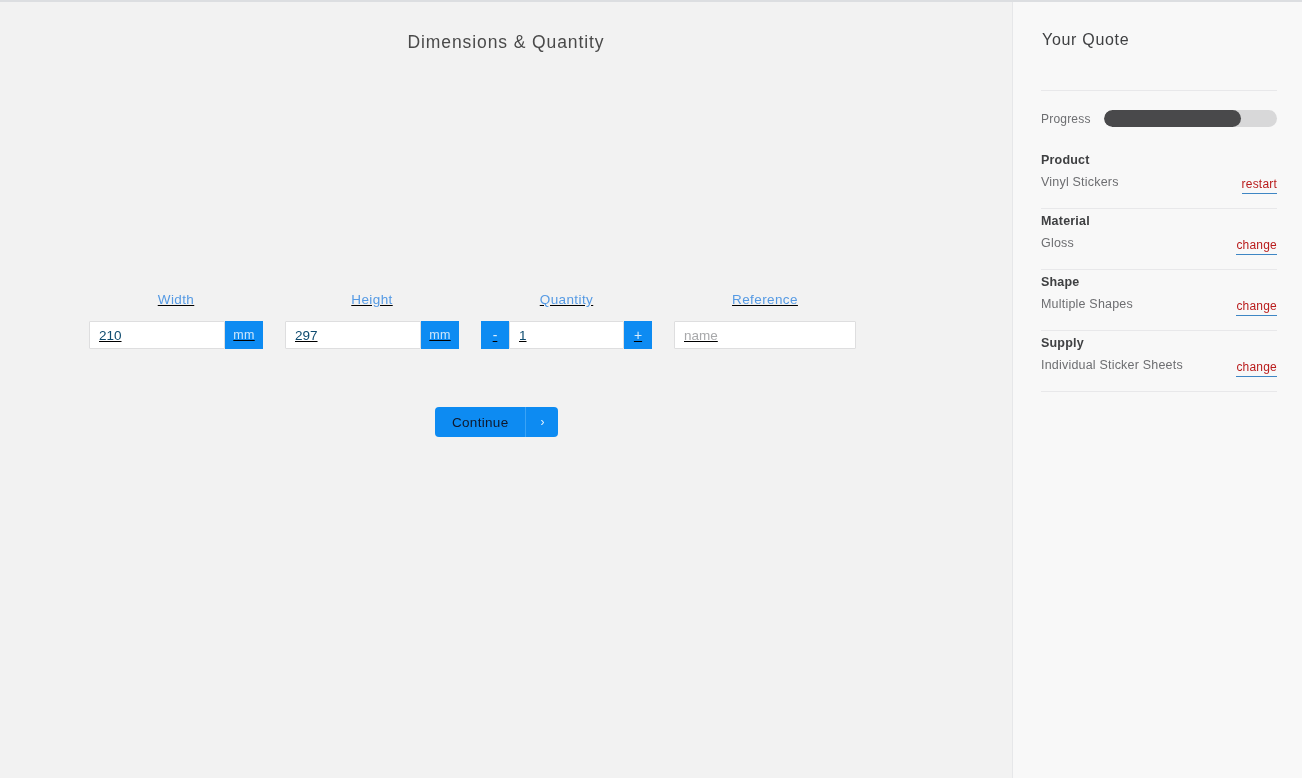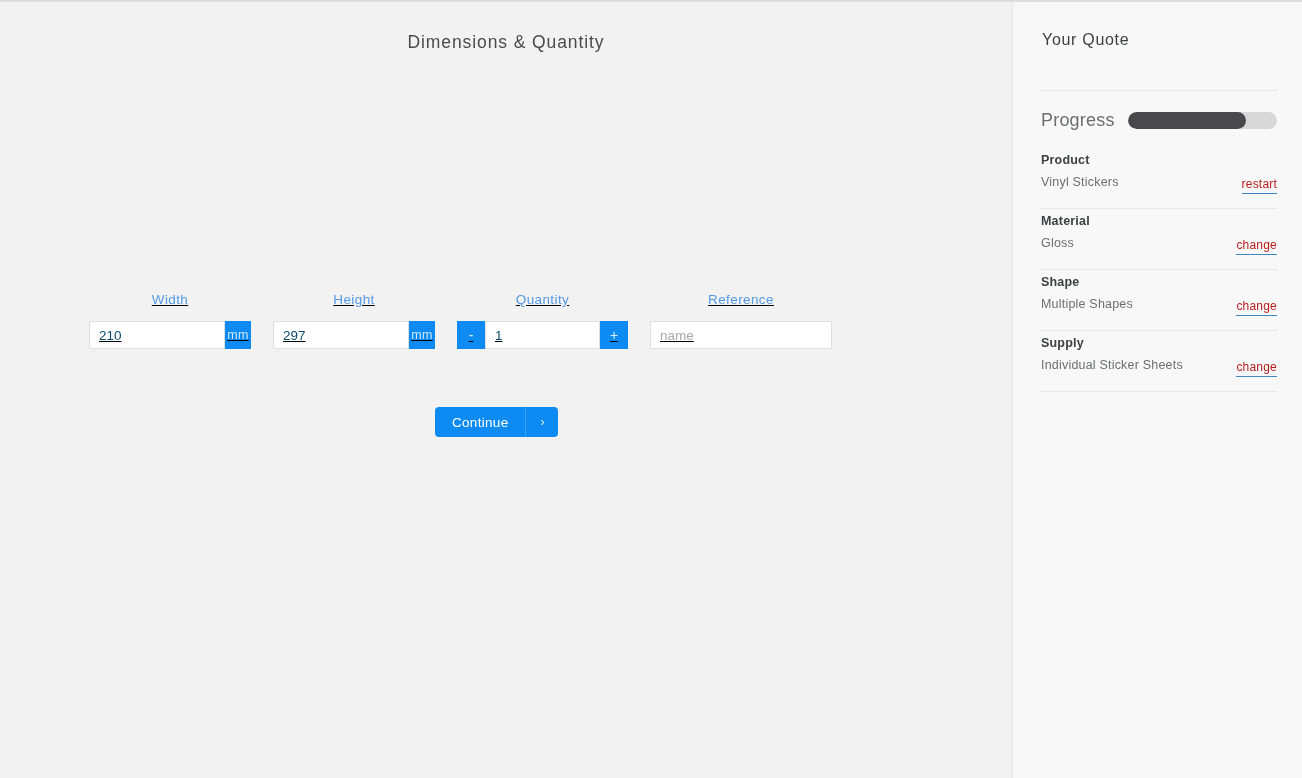--- a/index.html
+++ b/index.html
@@ -71,21 +71,21 @@
     background: #ffffff;
     font-family: "Liberation Sans", sans-serif;
     font-size: 13.5px;
     color: #0c4a6e;
     padding: 0 9px;
     outline: none;
     border-radius: 1px;
   }
   .txt::placeholder { color: #a8a9ab; }
   .unit {
-    width: 26px;
+    width: 38px;
     background: #0d8bf2;
     color: #cde6fb;
     font-size: 12.5px;
     border: none;
     cursor: pointer;
     display: flex; align-items: center; justify-content: center;
     font-family: "Liberation Sans", sans-serif;
     letter-spacing: 0.3px;
   }
   .w-input { width: 136px; }
@@ -112,21 +112,21 @@
   .continue-wrap {
     position: absolute;
     top: 407px; left: 435px;
     display: flex;
     height: 30px;
     border-radius: 4px;
     overflow: hidden;
   }
   .continue-btn {
     background: #0d8bf2;
-    color: #ffffff;
+    color: #0f172a;
     border: none;
     padding: 0 17px;
     font-size: 13.5px;
     font-family: "Liberation Sans", sans-serif;
     cursor: pointer;
     letter-spacing: 0.3px;
   }
   .continue-arrow {
     width: 33px;
     background: #0d8bf2;
@@ -160,21 +160,21 @@
     background: #e8e8ea;
   }
   .progress-row {
     position: absolute;
     top: 110px; left: 28px;
     width: 236px;
     display: flex;
     align-items: center;
   }
   .progress-label {
-    font-size: 18px;
+    font-size: 12px;
     color: #6d6e71;
     letter-spacing: 0.2px;
     margin-right: 13px;
   }
   .progress-track {
     position: relative;
     width: 182px; height: 17px;
     background: #d8d8d9;
     border-radius: 9px;
     overflow: hidden;

